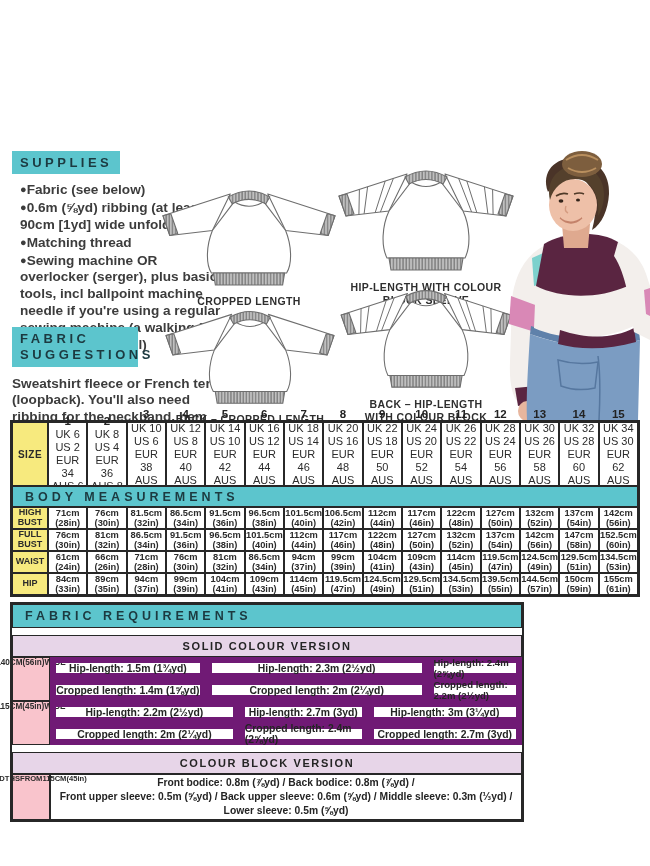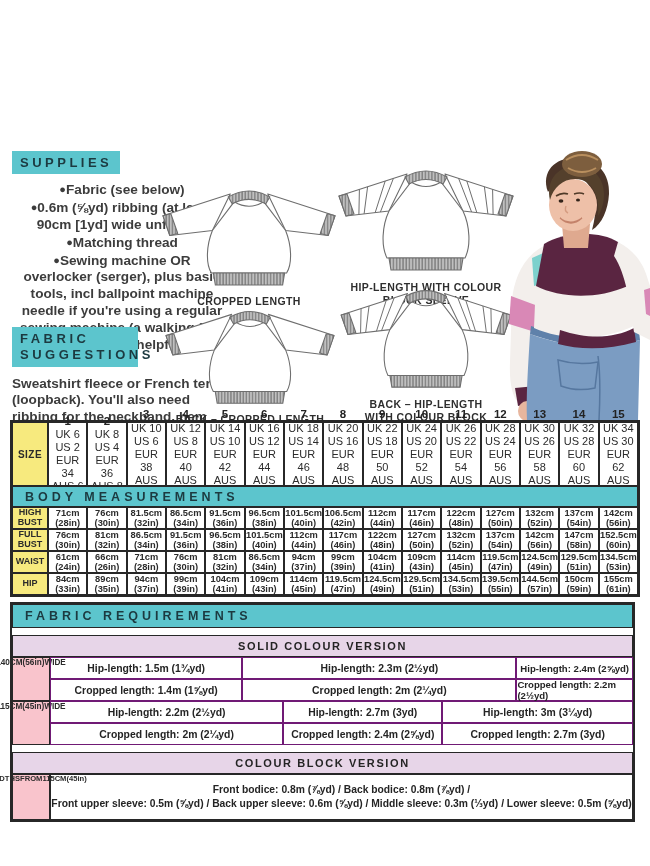--- a/index.html
+++ b/index.html
@@ -4,21 +4,21 @@
 <style>
   html,body{margin:0;padding:0;}
   body{width:650px;height:866px;background:#ffffff;font-family:"Liberation Sans",sans-serif;position:relative;overflow:hidden;color:#3c3c3c;}
   .page{position:absolute;inset:0;}
 
   
   .band-head{display:inline-block;background:#5cc5cd;color:#1c3a40;font-weight:bold;font-size:13px;letter-spacing:3.5px;padding:4px 8px 3px 8px;line-height:1.25;}
   
   .supplies{position:absolute;left:12px;top:151px;width:212px;}
   .copy{font-size:13.6px;font-weight:bold;color:#3c3c3c;line-height:1.24;}
-  ul.bullets{list-style:none;margin:8px 0 0 8px;padding:0;text-align:center;}
+  ul.bullets{list-style:none;margin:8px 0 0 8px;padding:0;}
   ul.bullets li{margin:0 0 1px 0;}
   ul.bullets li::before{content:"\25CF ";font-size:11px;position:relative;top:-1px;}
   .fabric-sugg{position:absolute;left:12px;top:327px;width:216px;}
   .fabric-sugg .band-head{max-width:110px;padding-left:8px;}
   .fabric-sugg p{margin:9px 0 0 0;}
 
   
   figure{margin:0;position:absolute;text-align:center;}
   figcaption{font-size:10.5px;font-weight:bold;color:#2e2e2e;letter-spacing:.4px;line-height:1.25;margin:1px auto 0 auto;}
   .fig-front-cropped{left:154px;top:176px;width:190px;}
@@ -37,28 +37,28 @@
   .tbl{position:absolute;left:10px;top:420px;width:630px;display:grid;grid-template-columns:36px repeat(15,1fr);grid-template-rows:64px 21px repeat(4,22px);border:2px solid #272727;background:#fff;z-index:2;box-sizing:border-box;}
   .tbl .c{border:1px solid #272727;display:flex;flex-direction:column;align-items:center;justify-content:center;text-align:center;background:#fff;}
   .tbl .corner,.tbl .rowlabel{background:#f7ea7e;font-weight:bold;font-size:9px;line-height:1.1;color:#2b2b2b;}
   .tbl .corner{font-size:10px;letter-spacing:.5px;}
   .tbl .szhead .num{font-size:11.5px;font-weight:bold;color:#222;line-height:1.15;}
   .tbl .szhead .ln{font-size:11px;font-weight:normal;color:#2b2b2b;line-height:1.18;}
   .tbl .val{font-size:9.3px;font-weight:bold;color:#2b2b2b;line-height:1.12;}
   .bandrow{grid-column:1/-1;background:#5cc5cd;color:#1c3a40;font-weight:bold;font-size:12.5px;letter-spacing:4px;display:flex;align-items:center;padding-left:12px;border:1px solid #272727;}
 
   
-  .fabblock{position:absolute;left:10px;top:602px;width:625px;border:2px solid #272727;background:#fff;z-index:2;box-sizing:border-box;}
+  .fabblock{position:absolute;left:10px;top:602px;width:514px;border:2px solid #272727;background:#fff;z-index:2;box-sizing:border-box;}
   .fabblock .bandrow2{background:#5cc5cd;color:#1c3a40;font-weight:bold;font-size:12.5px;letter-spacing:4px;display:flex;align-items:center;padding-left:12px;height:22px;border:1px solid #272727;}
   .subband{background:#e7d5e8;color:#242424;font-weight:bold;font-size:11px;letter-spacing:1.6px;height:20px;display:flex;align-items:center;justify-content:center;border:1px solid #272727;margin-top:7px;}
   .frow{display:flex;}
   .flabel{width:36px;background:#f9c4cc;border:1px solid #272727;font-size:8.2px;font-weight:bold;text-align:center;display:flex;flex-direction:row;justify-content:center;line-height:1.12;color:#2b2b2b;}
   .fcols{flex:1;display:flex;flex-direction:column;}
   .fr{display:flex;height:22px;}
-  .fc{border:1px solid #701a75;display:flex;align-items:center;justify-content:center;font-weight:bold;font-size:10.4px;color:#242424;box-sizing:border-box;}
+  .fc{border:6px solid #701a75;display:flex;align-items:center;justify-content:center;font-weight:bold;font-size:10.4px;color:#242424;box-sizing:border-box;}
   .r140 .fc:nth-child(1){width:33%;}.r140 .fc:nth-child(2){width:47%;}.r140 .fc:nth-child(3){width:20%;font-size:9.6px;}
   .r115 .fc:nth-child(1){width:40%;}.r115 .fc:nth-child(2){width:27.3%;}.r115 .fc:nth-child(3){width:32.7%;}
   .allw{height:46px;}
   .allw .flabel{font-size:7.6px;}
   .awcontent{flex:1;border:1px solid #272727;display:flex;flex-direction:column;justify-content:center;text-align:center;font-size:10.3px;font-weight:bold;color:#242424;line-height:1.35;}
 </style>
 </head>
 <body>
 
 <svg width="0" height="0" style="position:absolute" aria-hidden="true">

